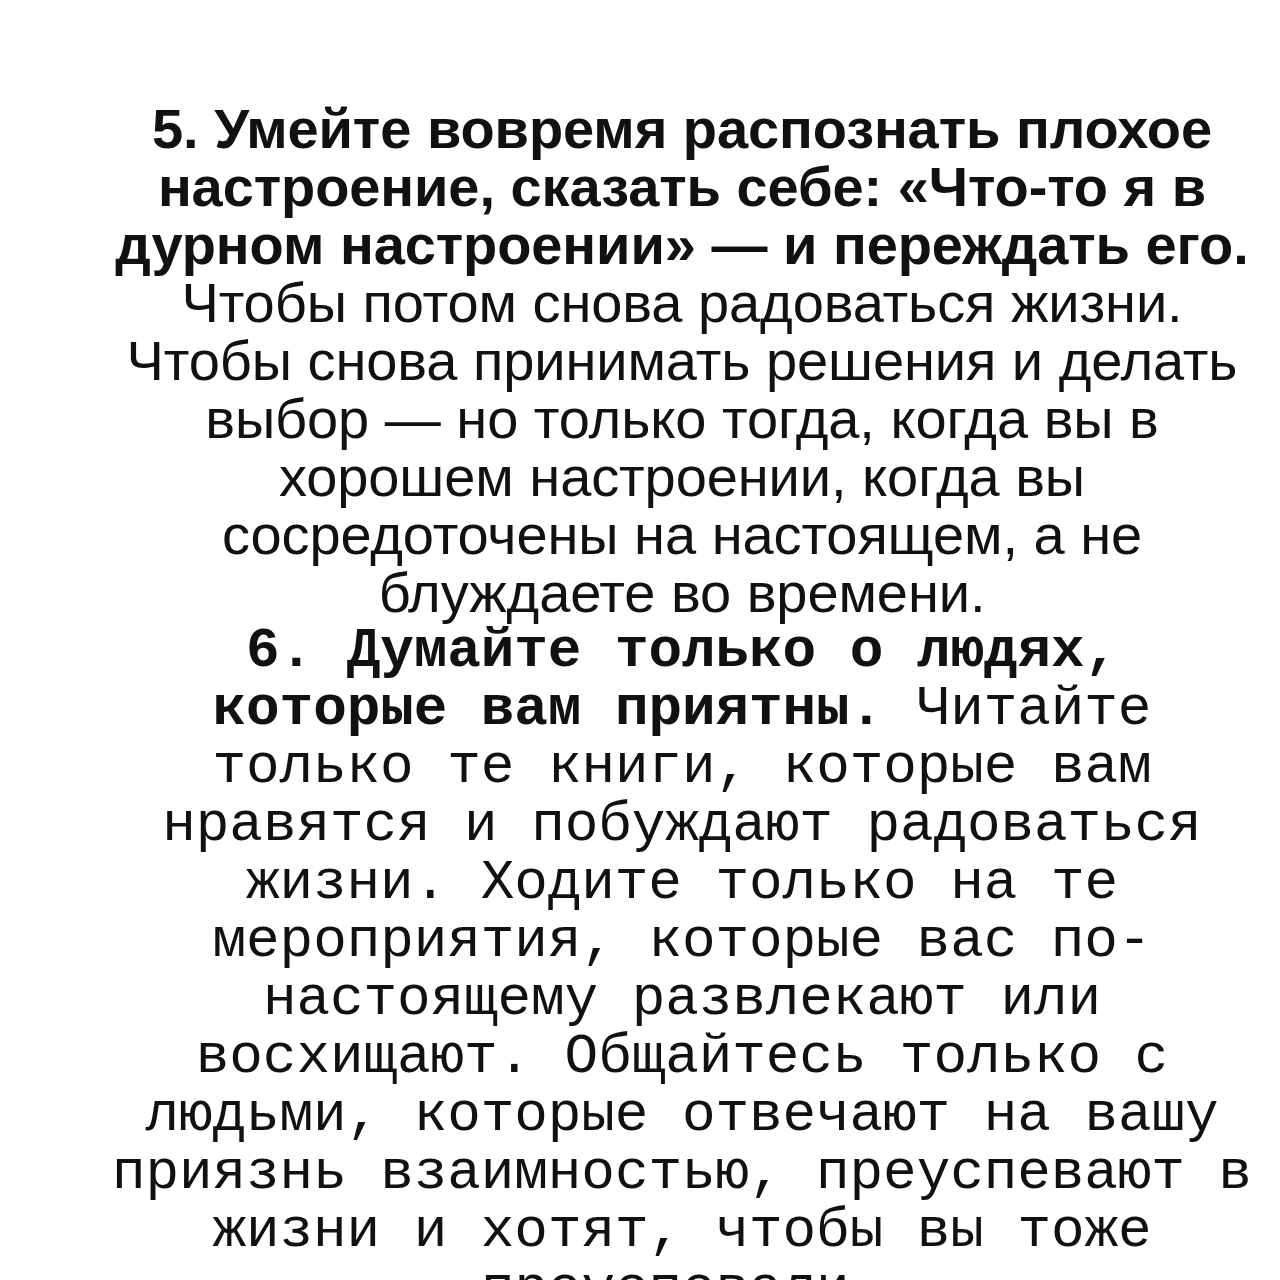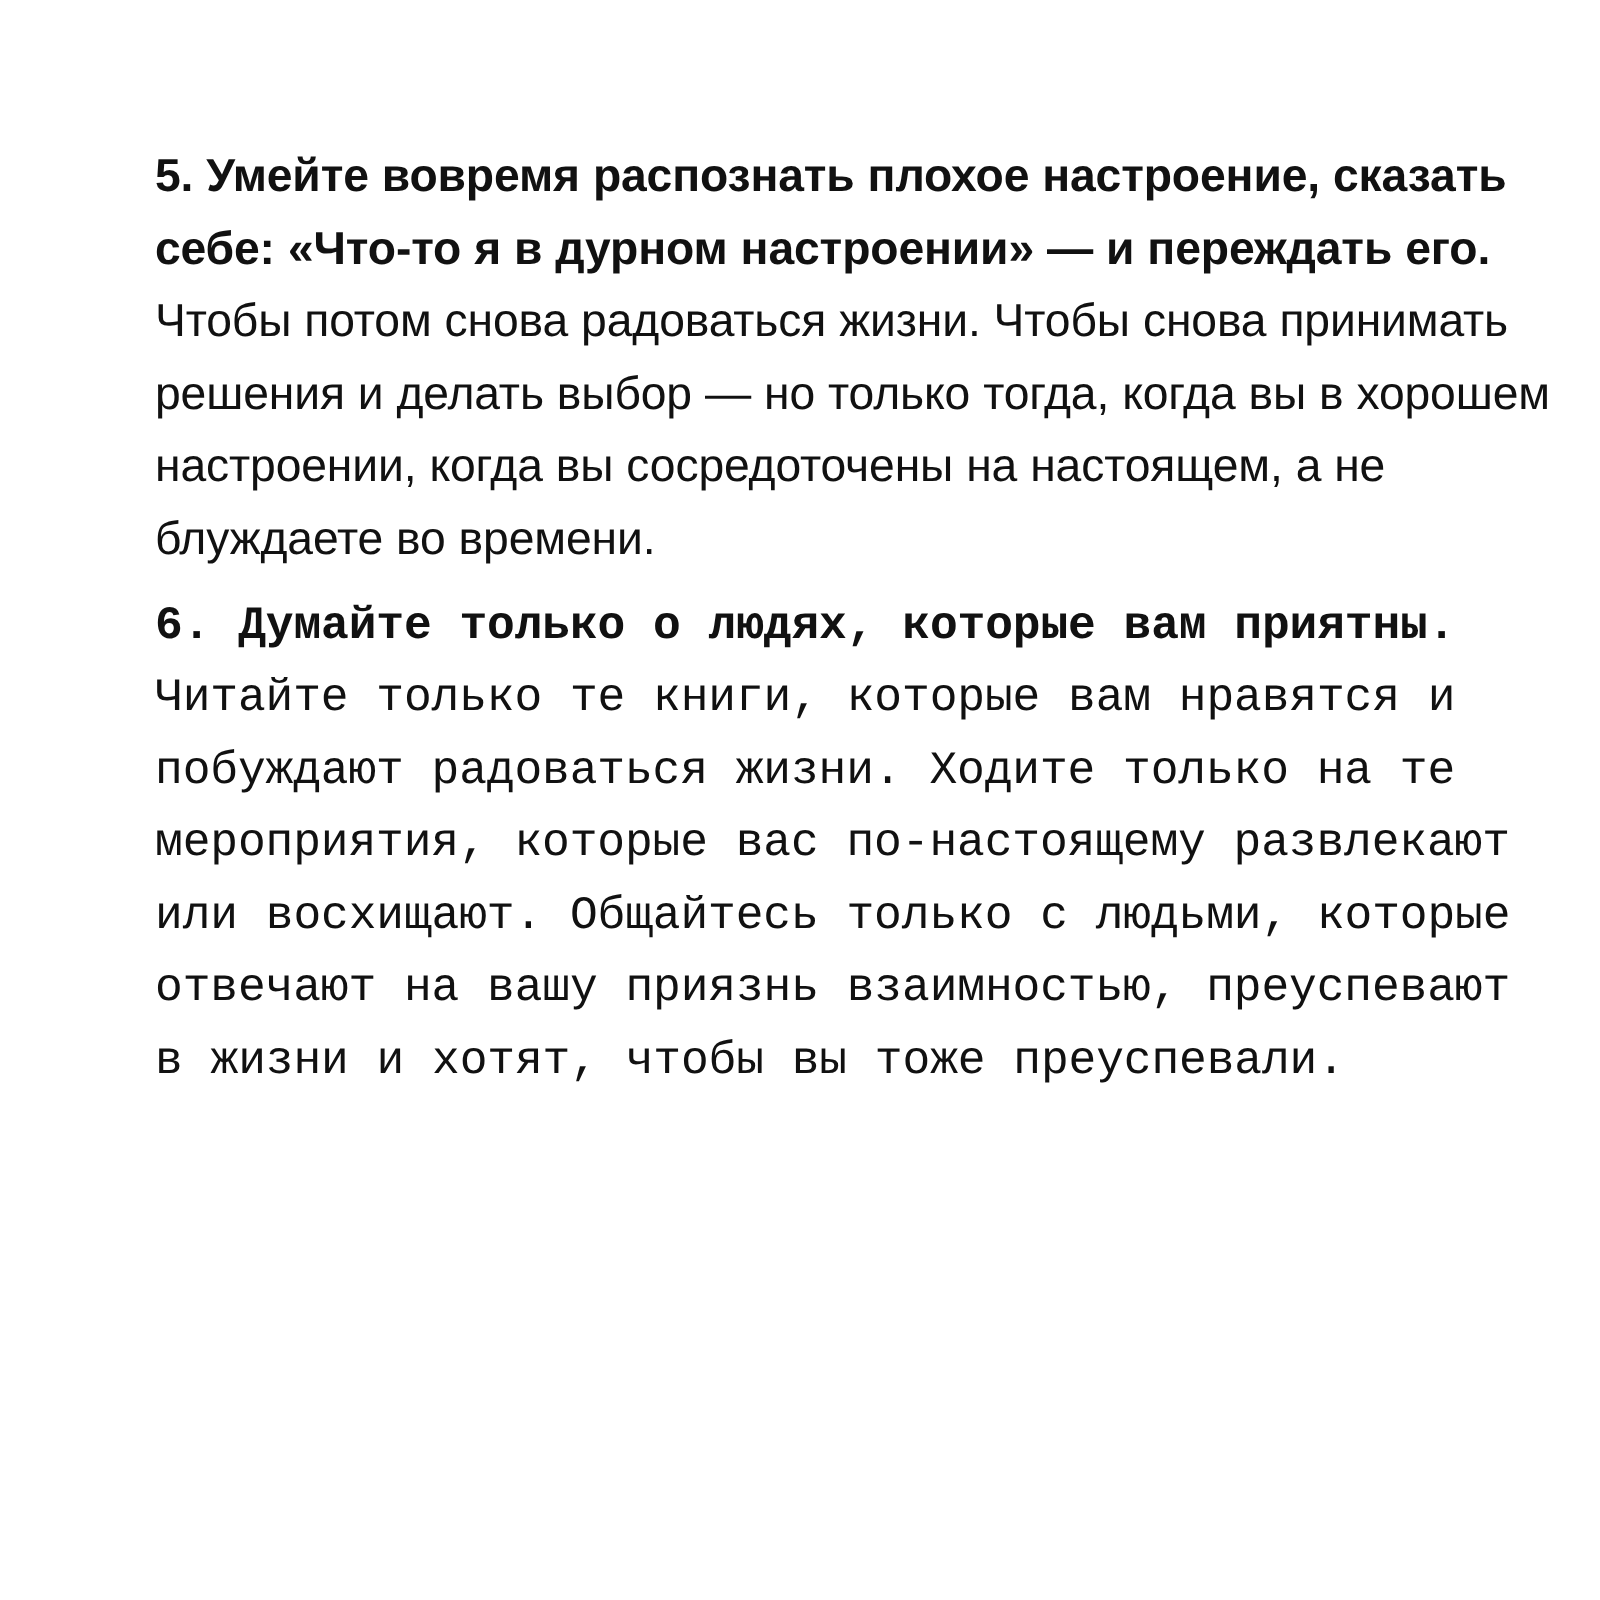--- a/index.html
+++ b/index.html
@@ -21,28 +21,28 @@
     height: 1280px;
     background: #ffffff;
     padding: 100px 30px 0 112px;
   }
 
   .article {
     width: 1140px;
   }
 
   .para {
-    margin: 12px;
+    margin: 0;
     color: #111111;
-    font-size: 37px;
+    font-size: 56px;
     line-height: 58px;
     font-weight: 400;
     letter-spacing: -0.1px;
     word-spacing: 0.2px;
-    text-align: left;
+    text-align: center;
     -webkit-font-smoothing: antialiased;
   }
 
   .para + .para {
     margin-top: 0;
     font-family: Liberation Mono, monospace;
   }
 
   .lead {
     font-weight: 700;

